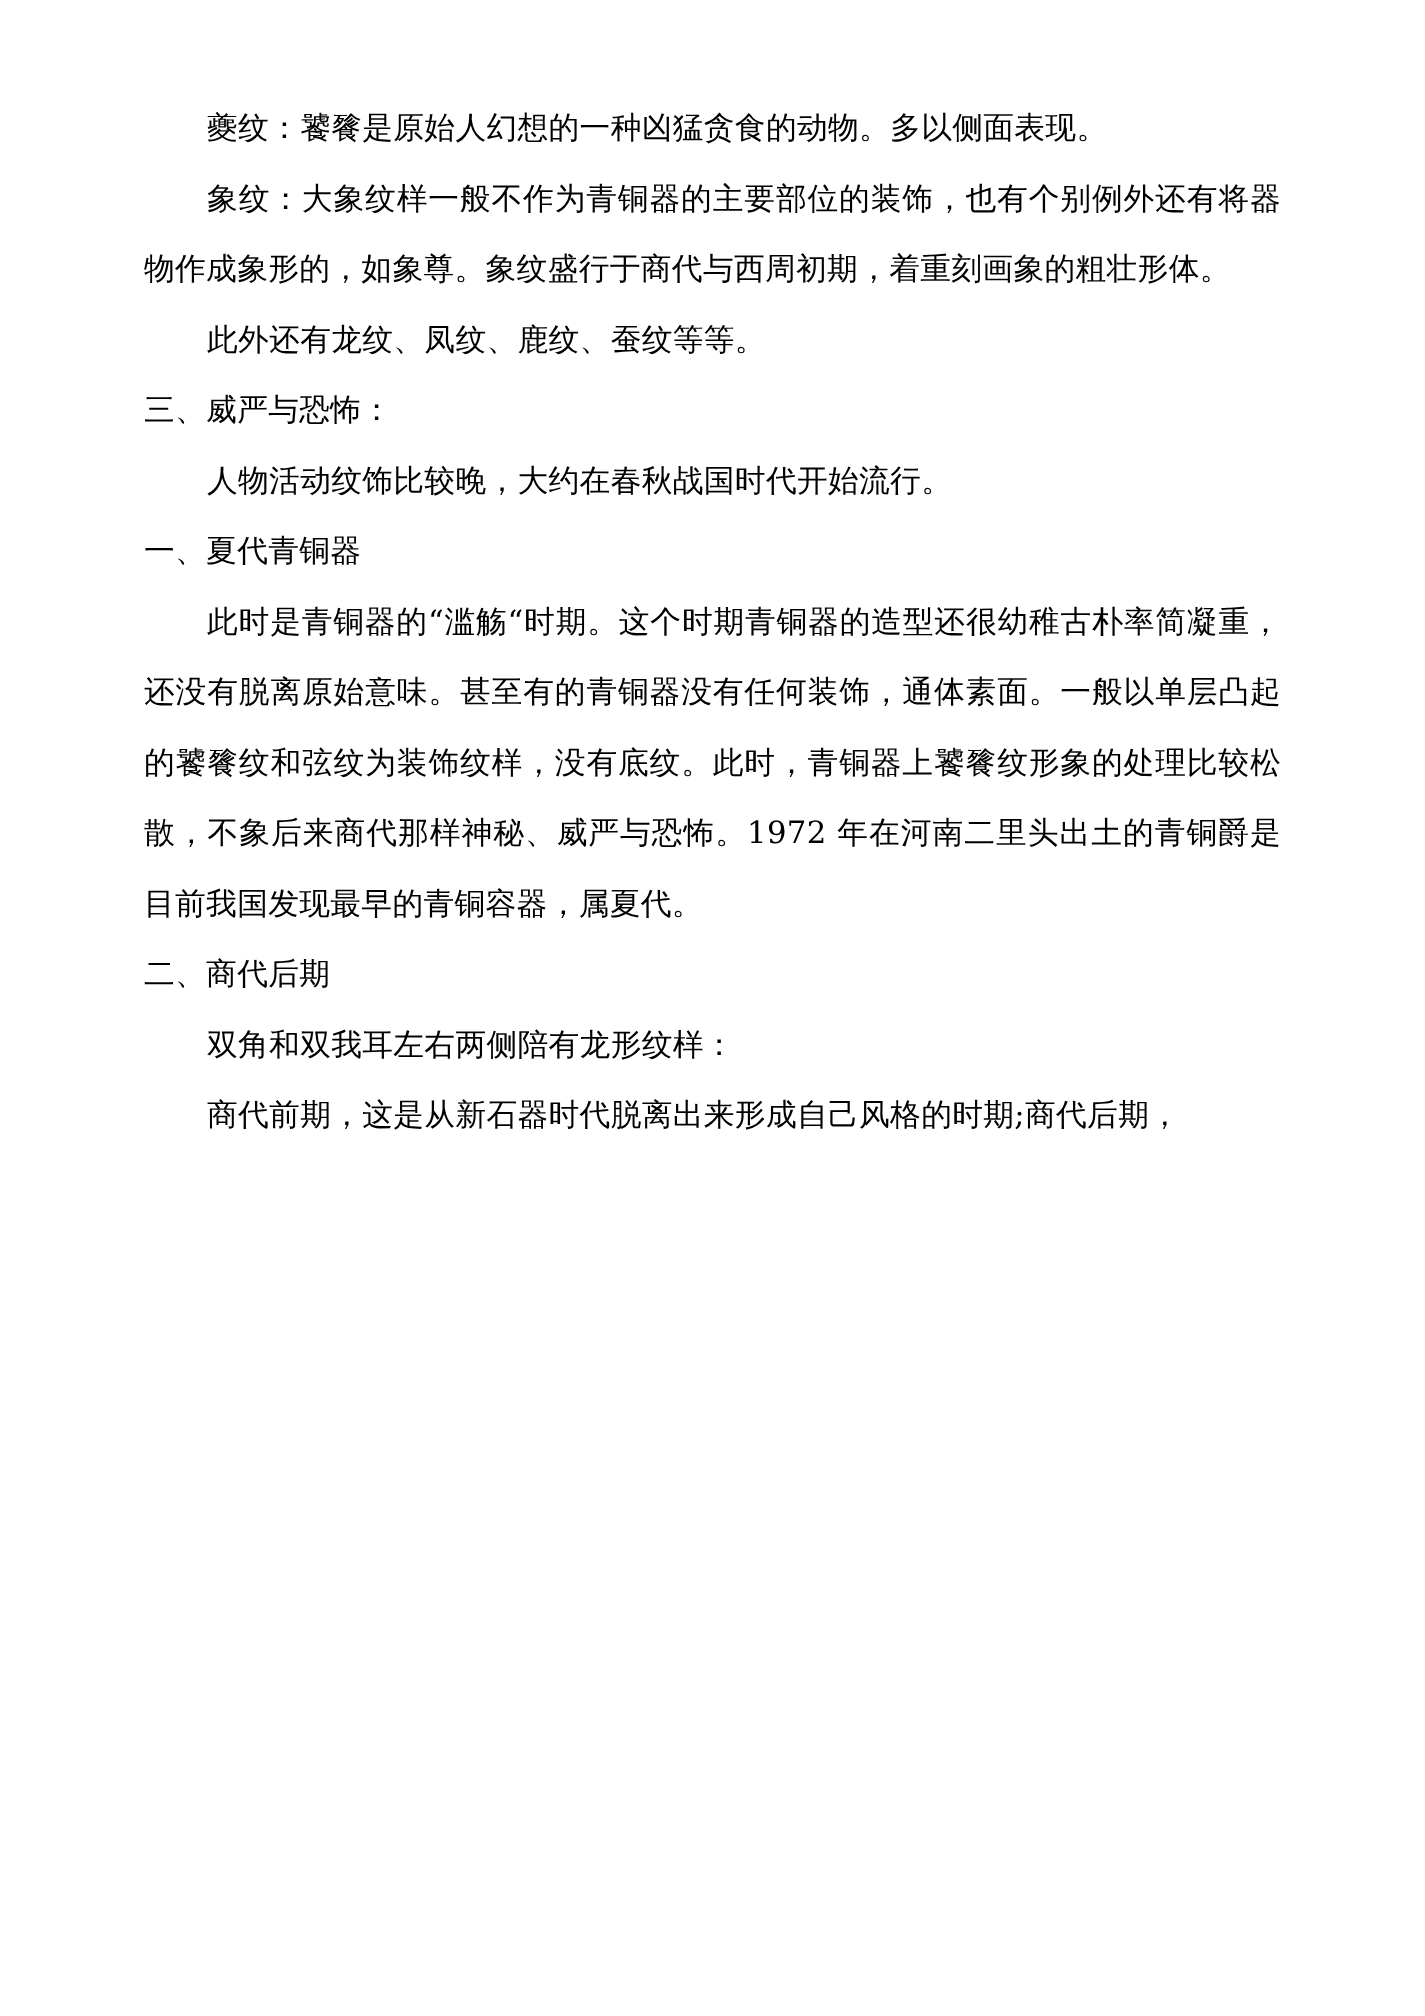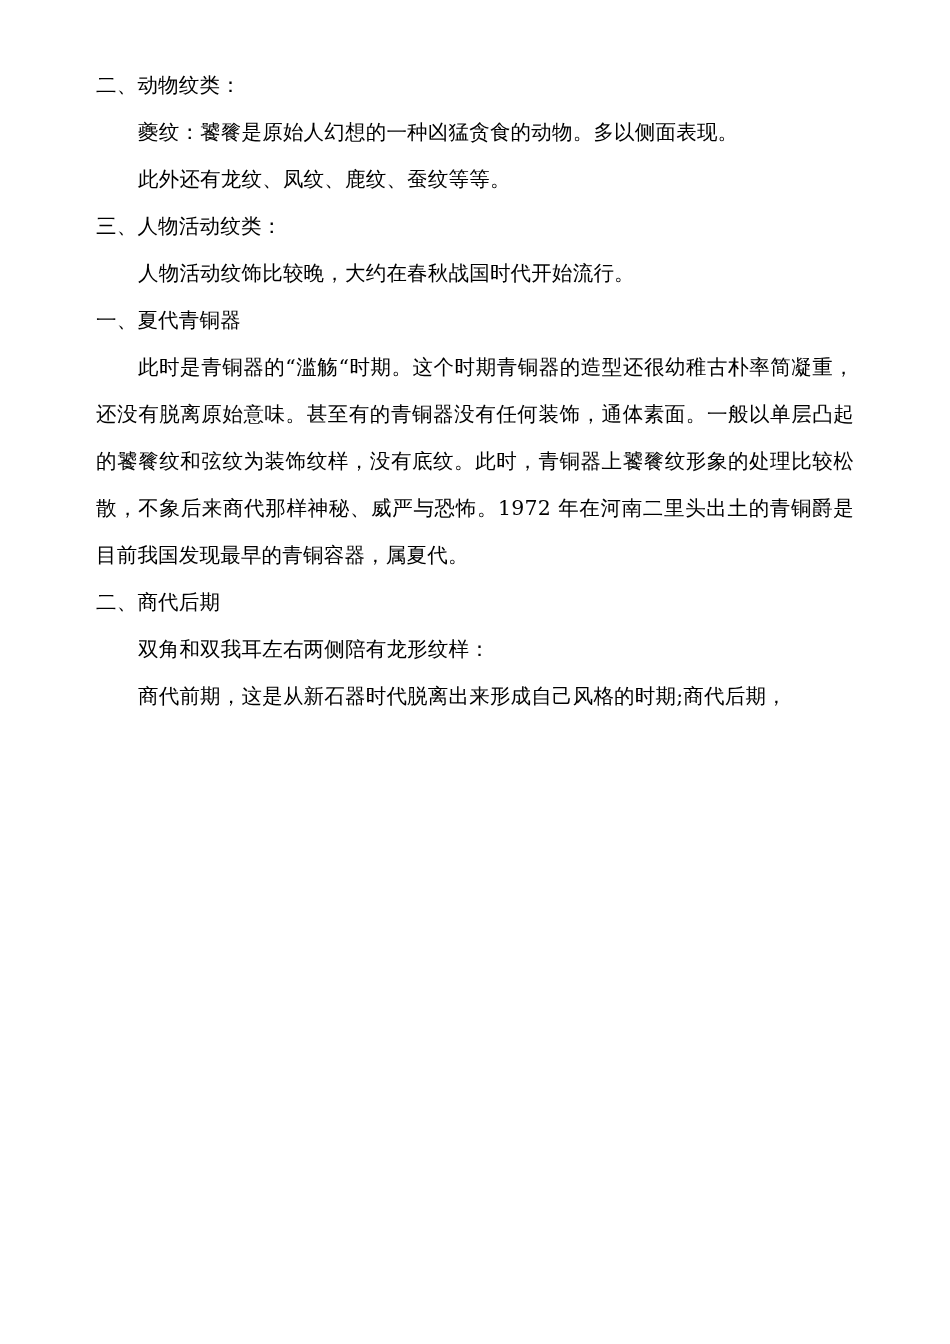--- a/index.html
+++ b/index.html
@@ -41,29 +41,29 @@
   .para {
     margin-bottom: 0;
   }
 </style>
 </head>
 <body>
 
 <div class="page">
   <div class="doc-body">
 
-    <p class="heading">二、动物纹类：</p>
 
 
     <p class="indent para">夔纹：饕餮是原始人幻想的一种凶猛贪食的动物。多以侧面表现。</p>
 
+    <p class="indent para">象纹：大象纹样一般不作为青铜器的主要部位的装饰，也有个别例外还有将器物作成象形的，如象尊。象纹盛行于商代与西周初期，着重刻画象的粗壮形体。</p>
 
     <p class="indent para">此外还有龙纹、凤纹、鹿纹、蚕纹等等。</p>
 
-    <p class="heading">三、人物活动纹类：</p>
+    <p class="heading">三、威严与恐怖：</p>
 
     <p class="indent para">人物活动纹饰比较晚，大约在春秋战国时代开始流行。</p>
 
 
     <p class="heading">一、夏代青铜器</p>
 
     <p class="indent para">此时是青铜器的“滥觞“时期。这个时期青铜器的造型还很幼稚古朴率简凝重，还没有脱离原始意味。甚至有的青铜器没有任何装饰，通体素面。一般以单层凸起的饕餮纹和弦纹为装饰纹样，没有底纹。此时，青铜器上饕餮纹形象的处理比较松散，不象后来商代那样神秘、威严与恐怖。1972 年在河南二里头出土的青铜爵是目前我国发现最早的青铜容器，属夏代。</p>
 
     <p class="heading">二、商代后期</p>
 

